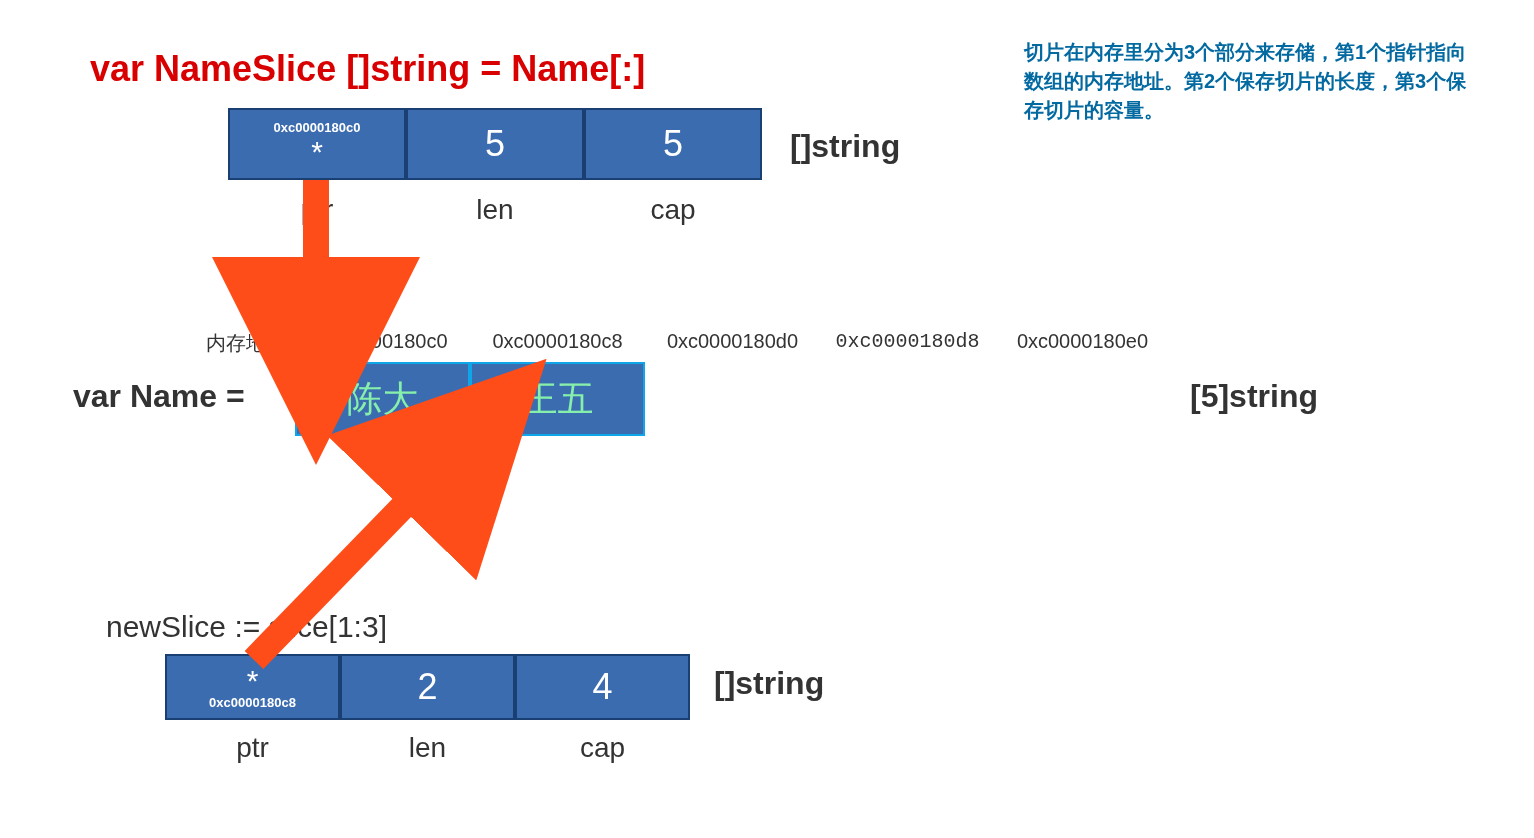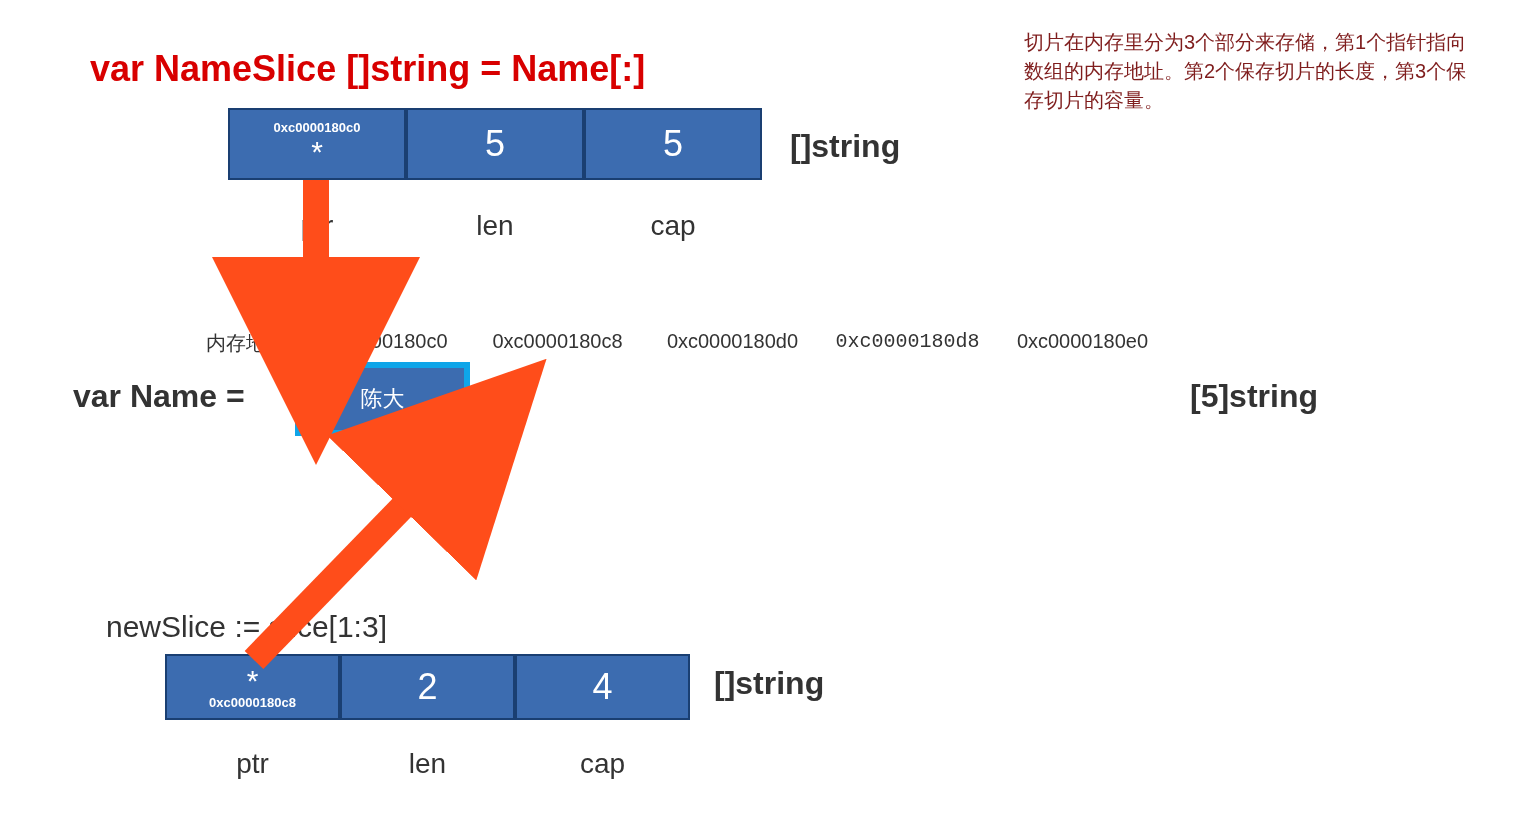--- a/index.html
+++ b/index.html
@@ -14,26 +14,26 @@
   .title {
     position: absolute;
     top: 48px;
     left: 90px;
     color: #d80000;
     font-size: 36px;
     font-weight: bold;
   }
   .note {
     position: absolute;
-    top: 28px;
+    top: 38px;
     right: 60px;
     width: 450px;
-    color: #7f1d1d;
+    color: #0369a1;
     font-size: 20px;
-    font-weight: normal;
+    font-weight: bold;
     line-height: 1.45;
   }
 
   
   .sliceheader {
     position: absolute;
     display: flex;
   }
   .cell {
     background: #3c6cb0;
@@ -48,21 +48,20 @@
   .cell-split .t { font-size: 13px; font-weight: bold; line-height: 1.1; }
   .cell-split .s { font-size: 30px; line-height: 1; margin-top: 2px; }
   .labelrow {
     position: absolute;
     display: flex;
   }
   .labelrow div {
     text-align: center;
     font-size: 28px;
     color: #333;
-    margin-top: 16px;
   }
   .typetag {
     position: absolute;
     font-size: 32px;
     font-weight: bold;
     color: #333;
   }
 
   
   .arrdecl {
@@ -84,26 +83,26 @@
     position: absolute;
     font-size: 20px;
     color: #333;
   }
   .arrcells {
     position: absolute;
     display: flex;
   }
   .arrcell {
     background: #3c6cb0;
-    color: #ffffff;
-    border: 6px solid #0ea5e9;
+    color: #86efac;
+    border: 2px solid #0ea5e9;
     display: flex;
     align-items: center;
     justify-content: center;
-    font-size: 22px;
+    font-size: 36px;
     width: 175px;
     height: 74px;
   }
 
   .subslice-decl {
     position: absolute;
     font-size: 30px;
     color: #333;
   }
 
@@ -140,20 +139,21 @@
 <div class="addrrow" style="top:330px; left:295px;">
   <div style="width:175px;">0xc0000180c0</div>
   <div style="width:175px;">0xc0000180c8</div>
   <div style="width:175px;">0xc0000180d0</div>
   <div style="width:175px;font-family:Liberation Mono, monospace;">0xc0000180d8</div>
   <div style="width:175px;">0xc0000180e0</div>
 </div>
 <div class="arrdecl" style="top:378px; left:73px;">var Name =</div>
 <div class="arrcells" style="top:362px; left:295px;">
   <div class="arrcell">陈大</div>
+  <div class="arrcell">王五</div>
 </div>
 <div class="typetag" style="top:378px; left:1190px;">[5]string</div>
 
 <div class="subslice-decl" style="top:610px; left:106px;">newSlice := slice[1:3]</div>
 <div class="sliceheader" style="top:654px; left:165px;">
   <div class="cell cell-split" style="width:175px;height:66px;">
     <div class="s">*</div>
     <div class="t">0xc0000180c8</div>
   </div>
   <div class="cell" style="width:175px;height:66px;">2</div>

